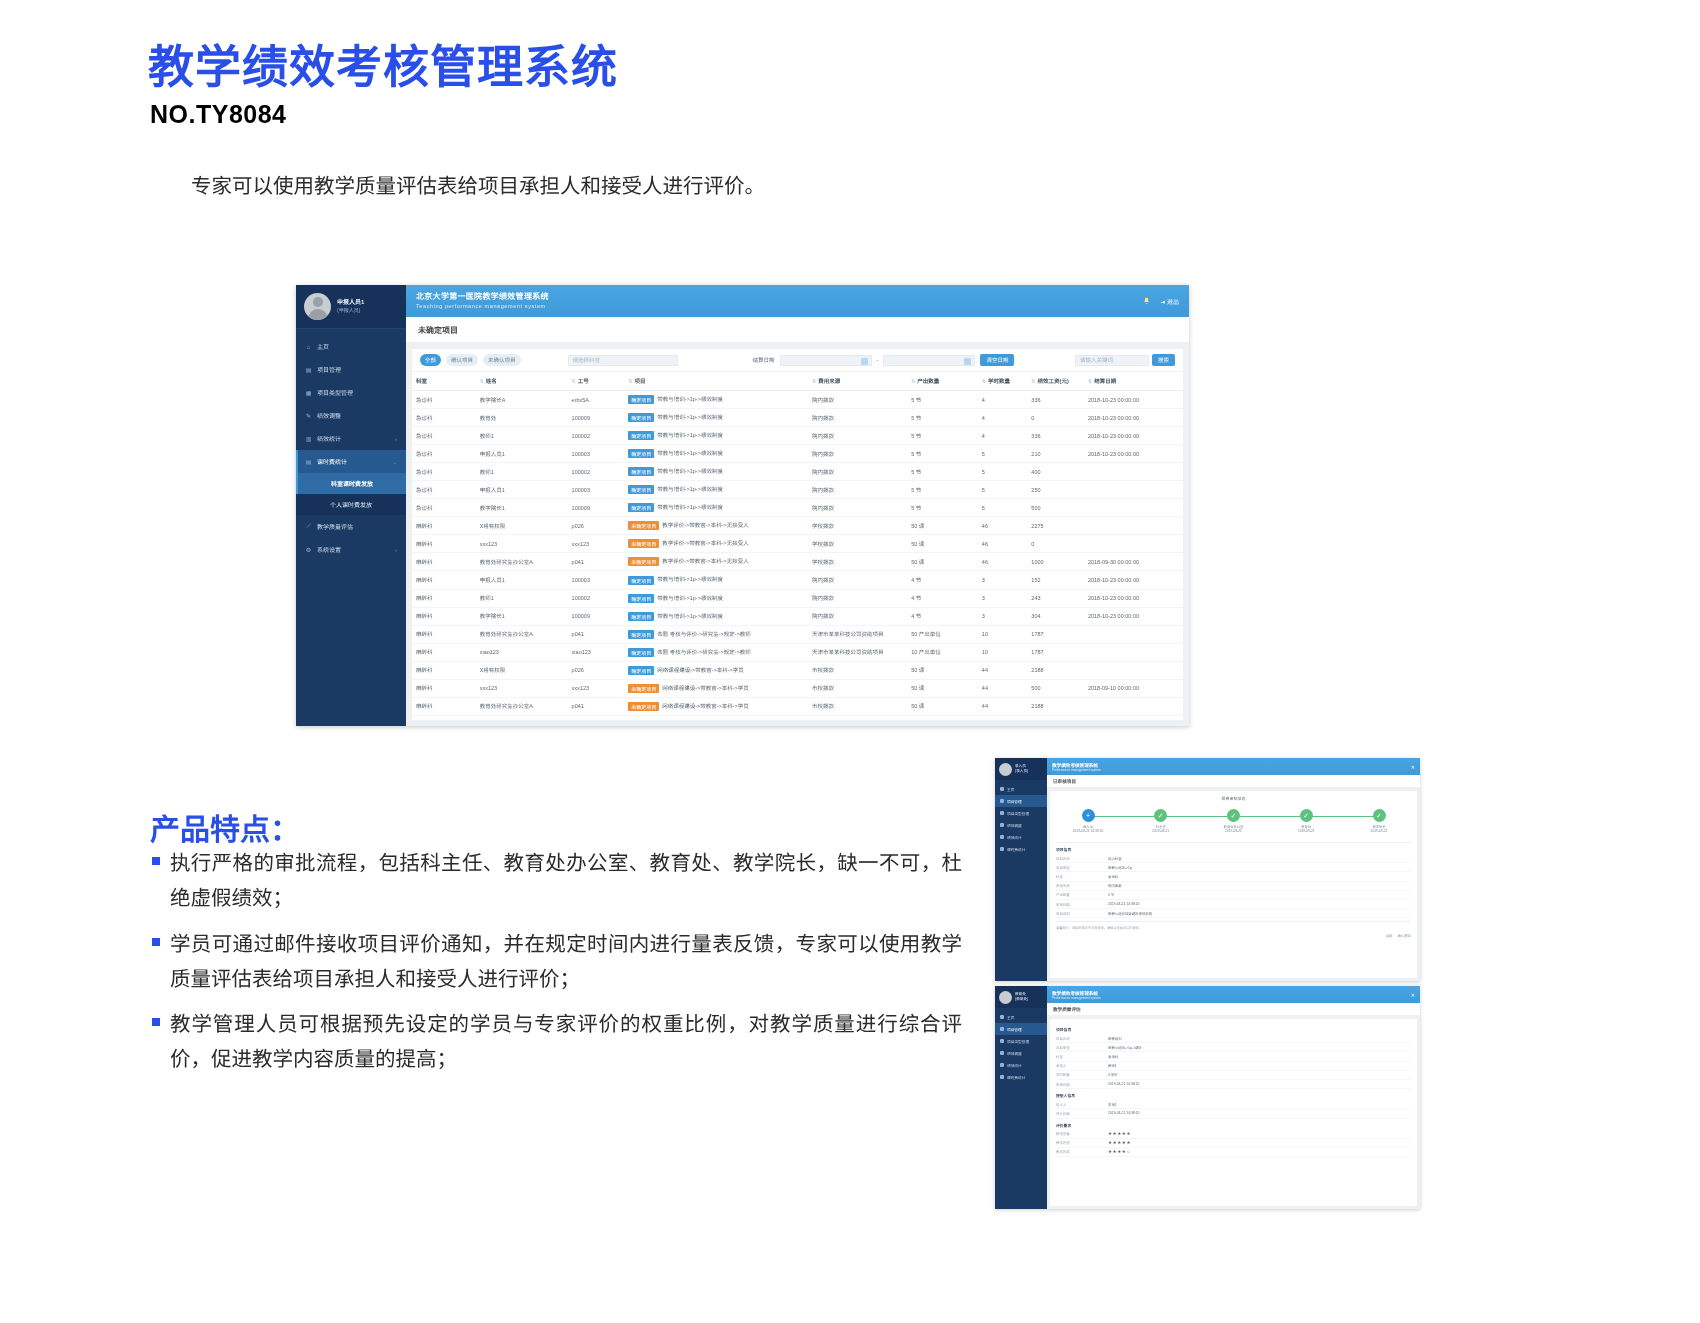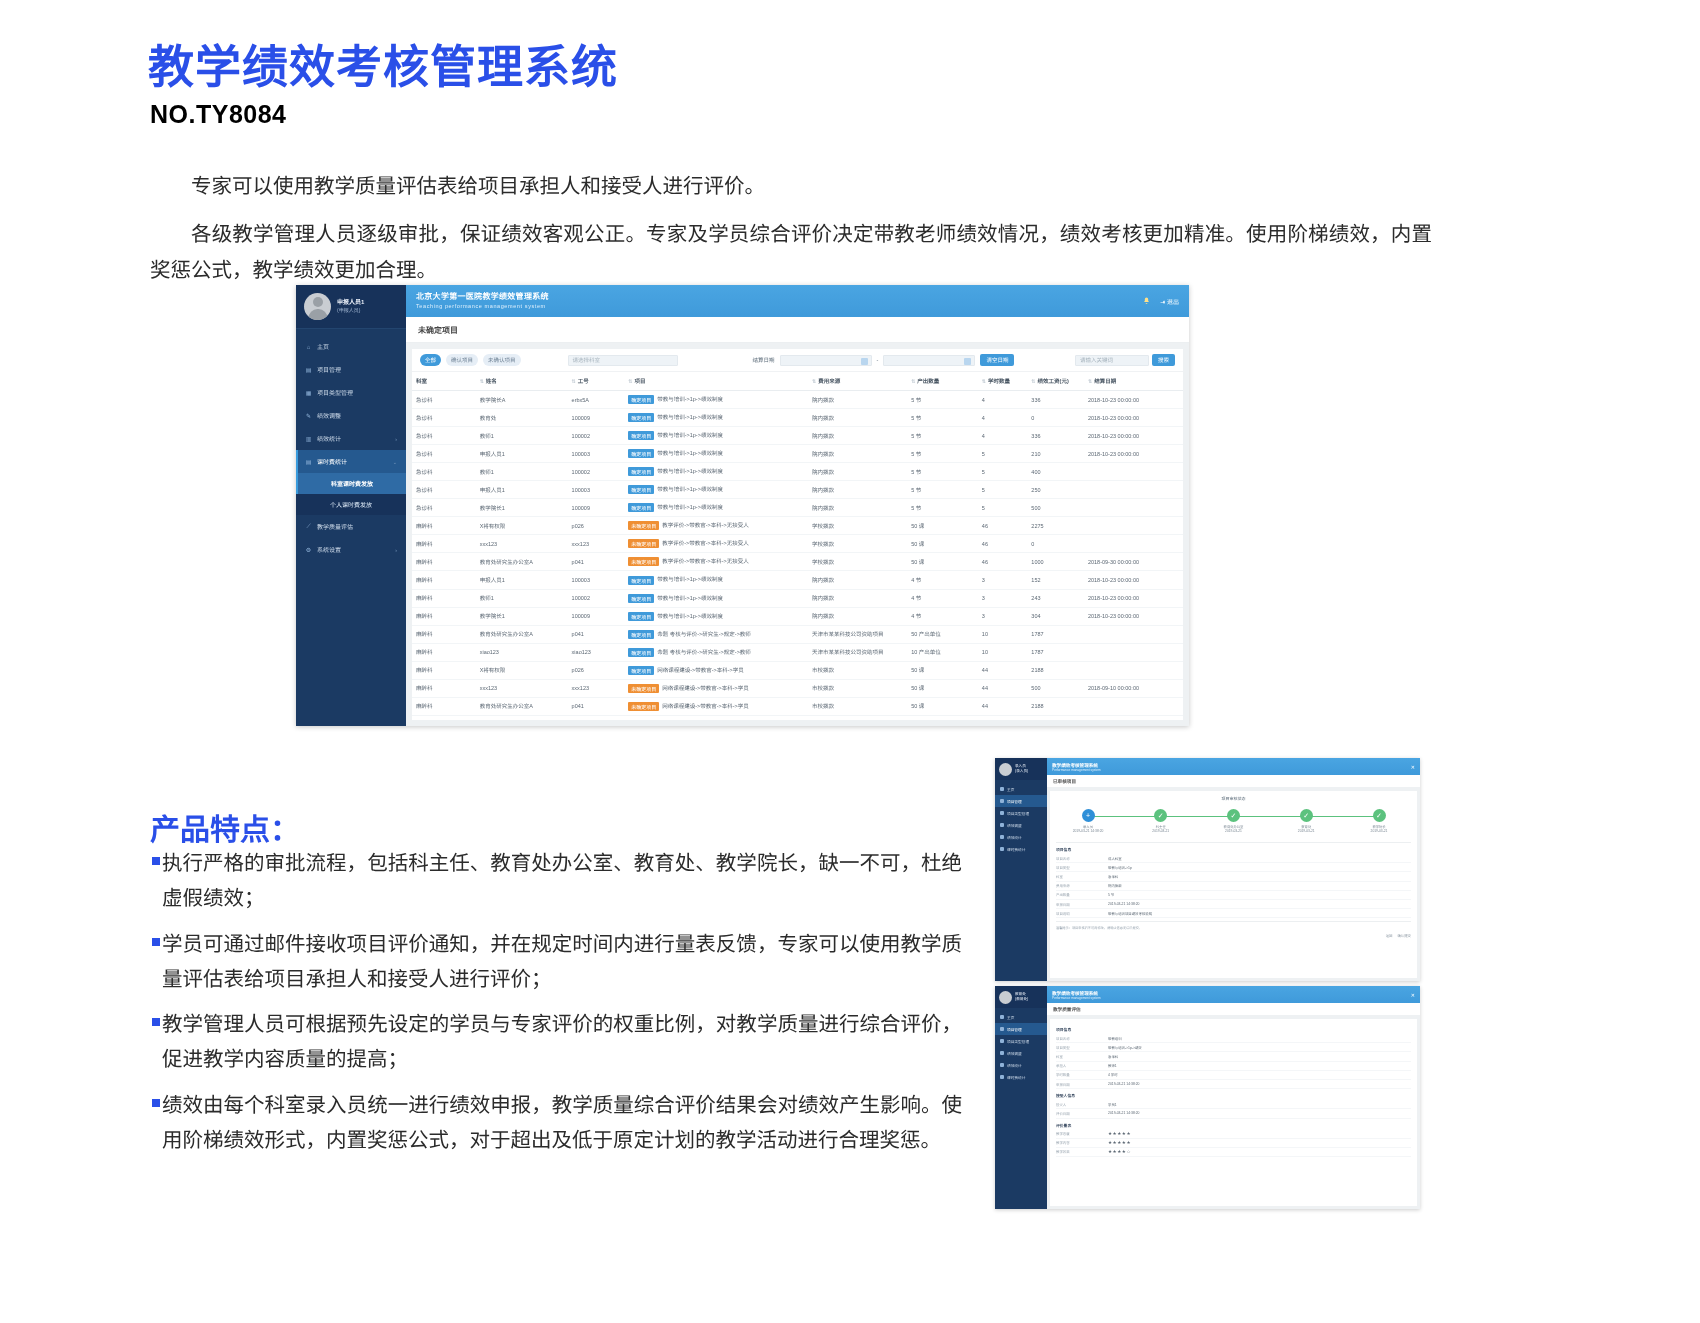--- a/index.html
+++ b/index.html
@@ -150,21 +150,21 @@
   .tag.blue { background:#3f9ada; }
   .tag.orange { background:#ef8f33; }
 
   
   .feat-title {
     position:absolute; left:150px; top:805px;
     font-size:30px; font-weight:bold; color:#2a4fe8;
   }
   .feat-list { position:absolute; left:152px; top:845px; width:810px; }
   .feat-item {
-    display:flex; gap:2px; margin-bottom:10px;
+    display:flex; gap:10px; margin-bottom:10px;
     font-size:20.5px; line-height:1.72; color:#2b2b2b; text-align:justify;
   }
   .feat-bullet {
     flex:0 0 8px; width:8px; height:8px; background:#2a4fe8;
     margin-top:12px;
   }
 
   
   .thumb {
     position:absolute; background:#fff;
@@ -213,21 +213,20 @@
   .t-divider { height:1px; background:#eceff1; margin:3px 0; }
 </style>
 </head>
 <body>
 
 <div class="page-title">教学绩效考核管理系统</div>
 <div class="page-subtitle">NO.TY8084</div>
 
 <div class="intro">
   <p>专家可以使用教学质量评估表给项目承担人和接受人进行评价。</p>
-  <p>各级教学管理人员逐级审批，保证绩效客观公正。专家及学员综合评价决定带教老师绩效情况，绩效考核更加精准。使用阶梯绩效，内置奖惩公式，教学绩效更加合理。</p>
 </div>
 
 <div class="app-shot">
 
   <div class="app-sidebar">
     <div class="side-user">
       <div class="avatar"></div>
       <div class="side-user-text">
         <div class="side-user-name">申报人员1</div>
         <div class="side-user-role">(申报人员)</div>
@@ -570,24 +569,20 @@
       <span>执行严格的审批流程，包括科主任、教育处办公室、教育处、教学院长，缺一不可，杜绝虚假绩效；</span>
     </div>
     <div class="feat-item">
       <span class="feat-bullet"></span>
       <span>学员可通过邮件接收项目评价通知，并在规定时间内进行量表反馈，专家可以使用教学质量评估表给项目承担人和接受人进行评价；</span>
     </div>
     <div class="feat-item">
       <span class="feat-bullet"></span>
       <span>教学管理人员可根据预先设定的学员与专家评价的权重比例，对教学质量进行综合评价，促进教学内容质量的提高；</span>
     </div>
-    <div class="feat-item">
-      <span class="feat-bullet"></span>
-      <span>绩效由每个科室录入员统一进行绩效申报，教学质量综合评价结果会对绩效产生影响。使用阶梯绩效形式，内置奖惩公式，对于超出及低于原定计划的教学活动进行合理奖惩。</span>
-    </div>
   </div>
 
 <div class="thumb" id="thumb-flow">
   <div class="t-side">
     <div class="t-user">
       <div class="t-avatar"></div>
       <div class="t-uname">
         <div>录入员</div>
         <div>(录入员)</div>
       </div>

